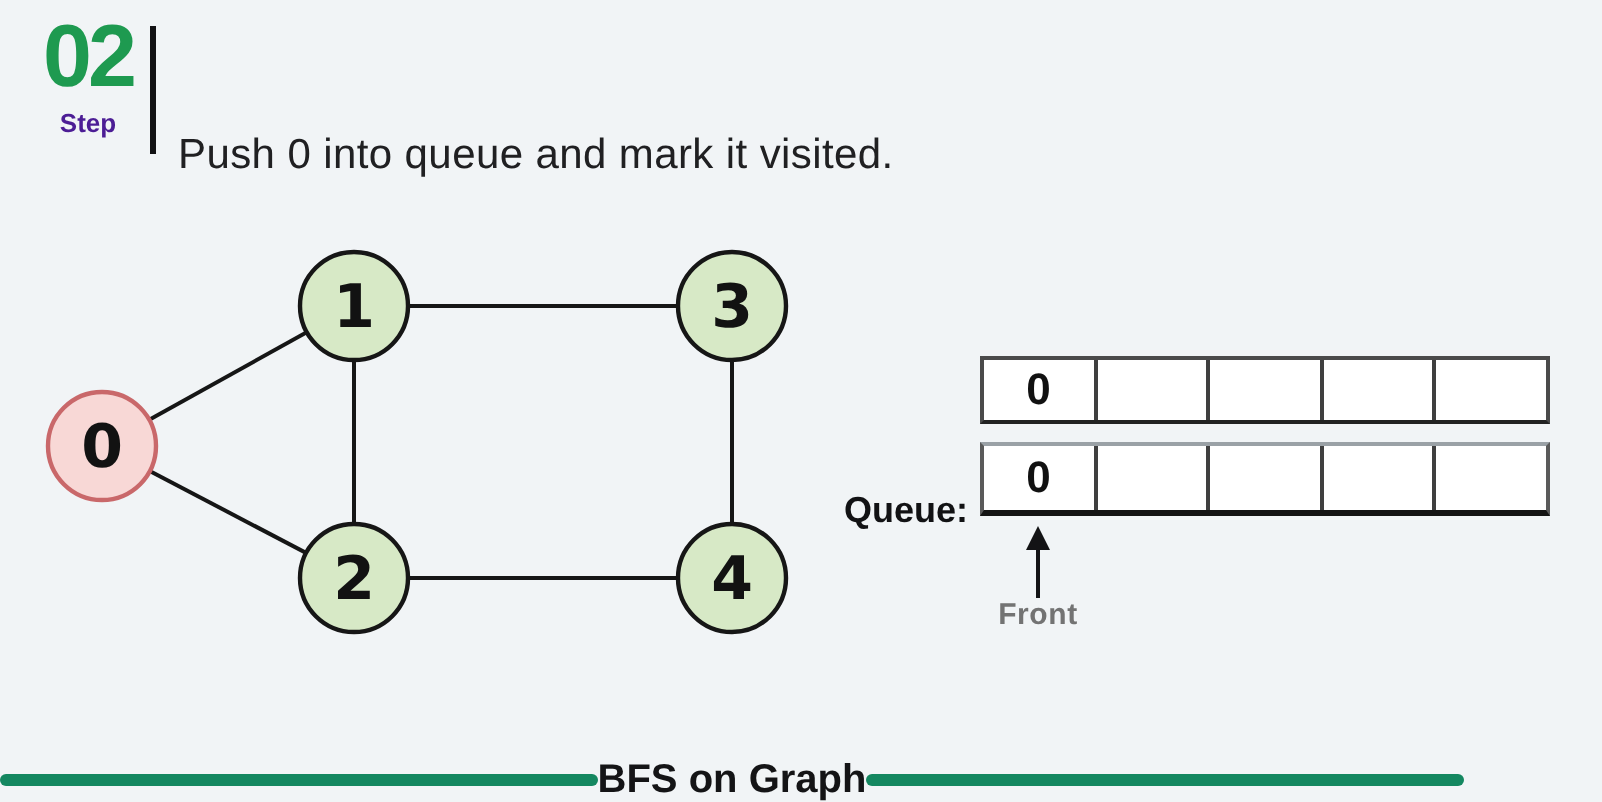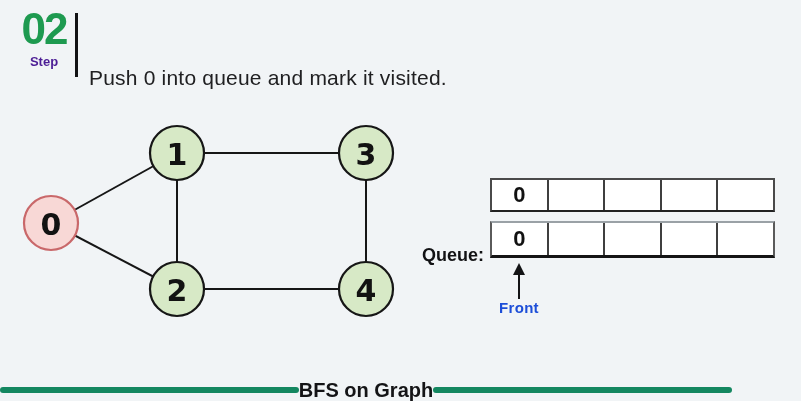--- a/index.html
+++ b/index.html
@@ -67,21 +67,21 @@
   }
   .cell{
     flex:1 1 0;display:flex;align-items:center;justify-content:center;
     font-size:22px;font-weight:bold;color:#111;background:#fff;
   }
   .cell + .cell{border-left:2px solid #3f3f3f;}
 
   .front-arrow{position:absolute;left:509px;top:262px;width:20px;height:38px;}
   .front-label{
     position:absolute;left:479px;top:299px;width:80px;text-align:center;
-    font-size:15px;font-weight:bold;color:#1d4ed8;letter-spacing:0.3px;
+    font-size:15px;font-weight:bold;color:#737373;letter-spacing:0.3px;
   }
 
   
   .footer{
     position:absolute;left:0;top:376px;width:732px;height:28px;
     display:flex;align-items:center;justify-content:center;
   }
   .footer-line{
     width:300px;height:6px;border-radius:3px;background:var(--line-green);
   }

